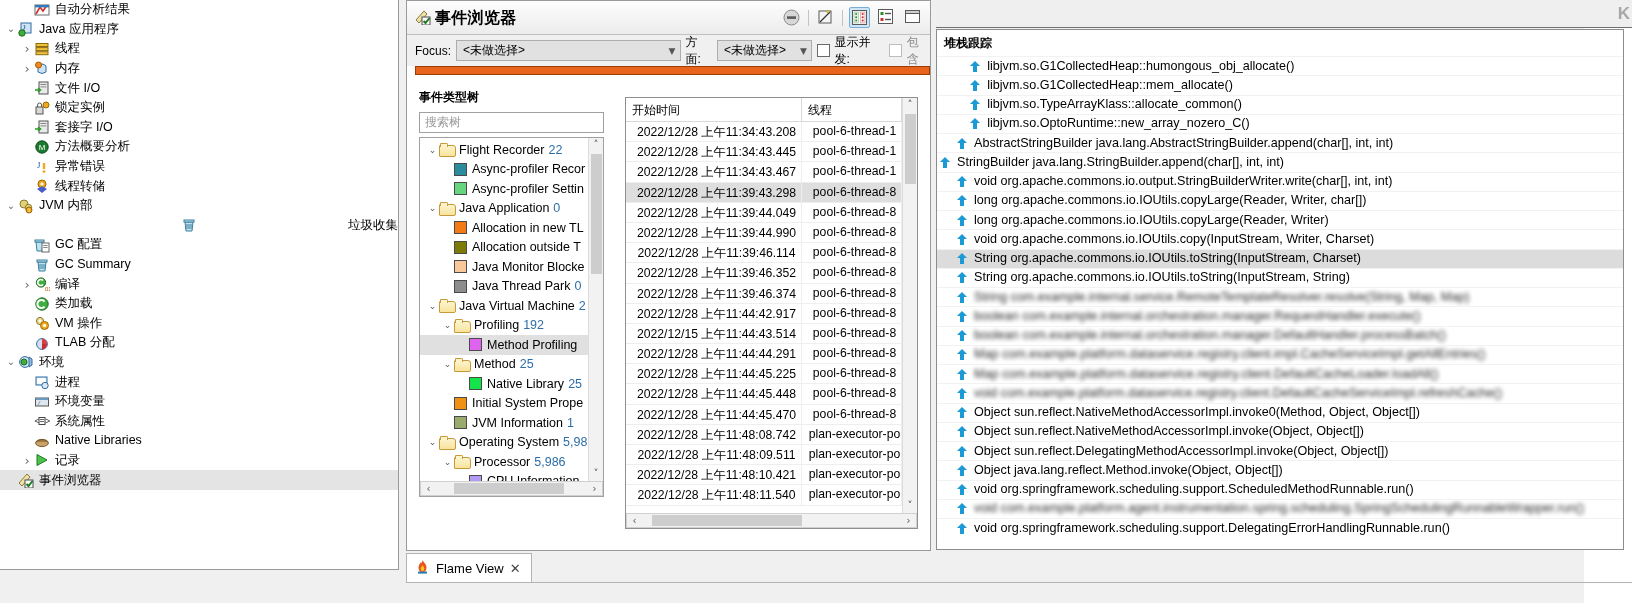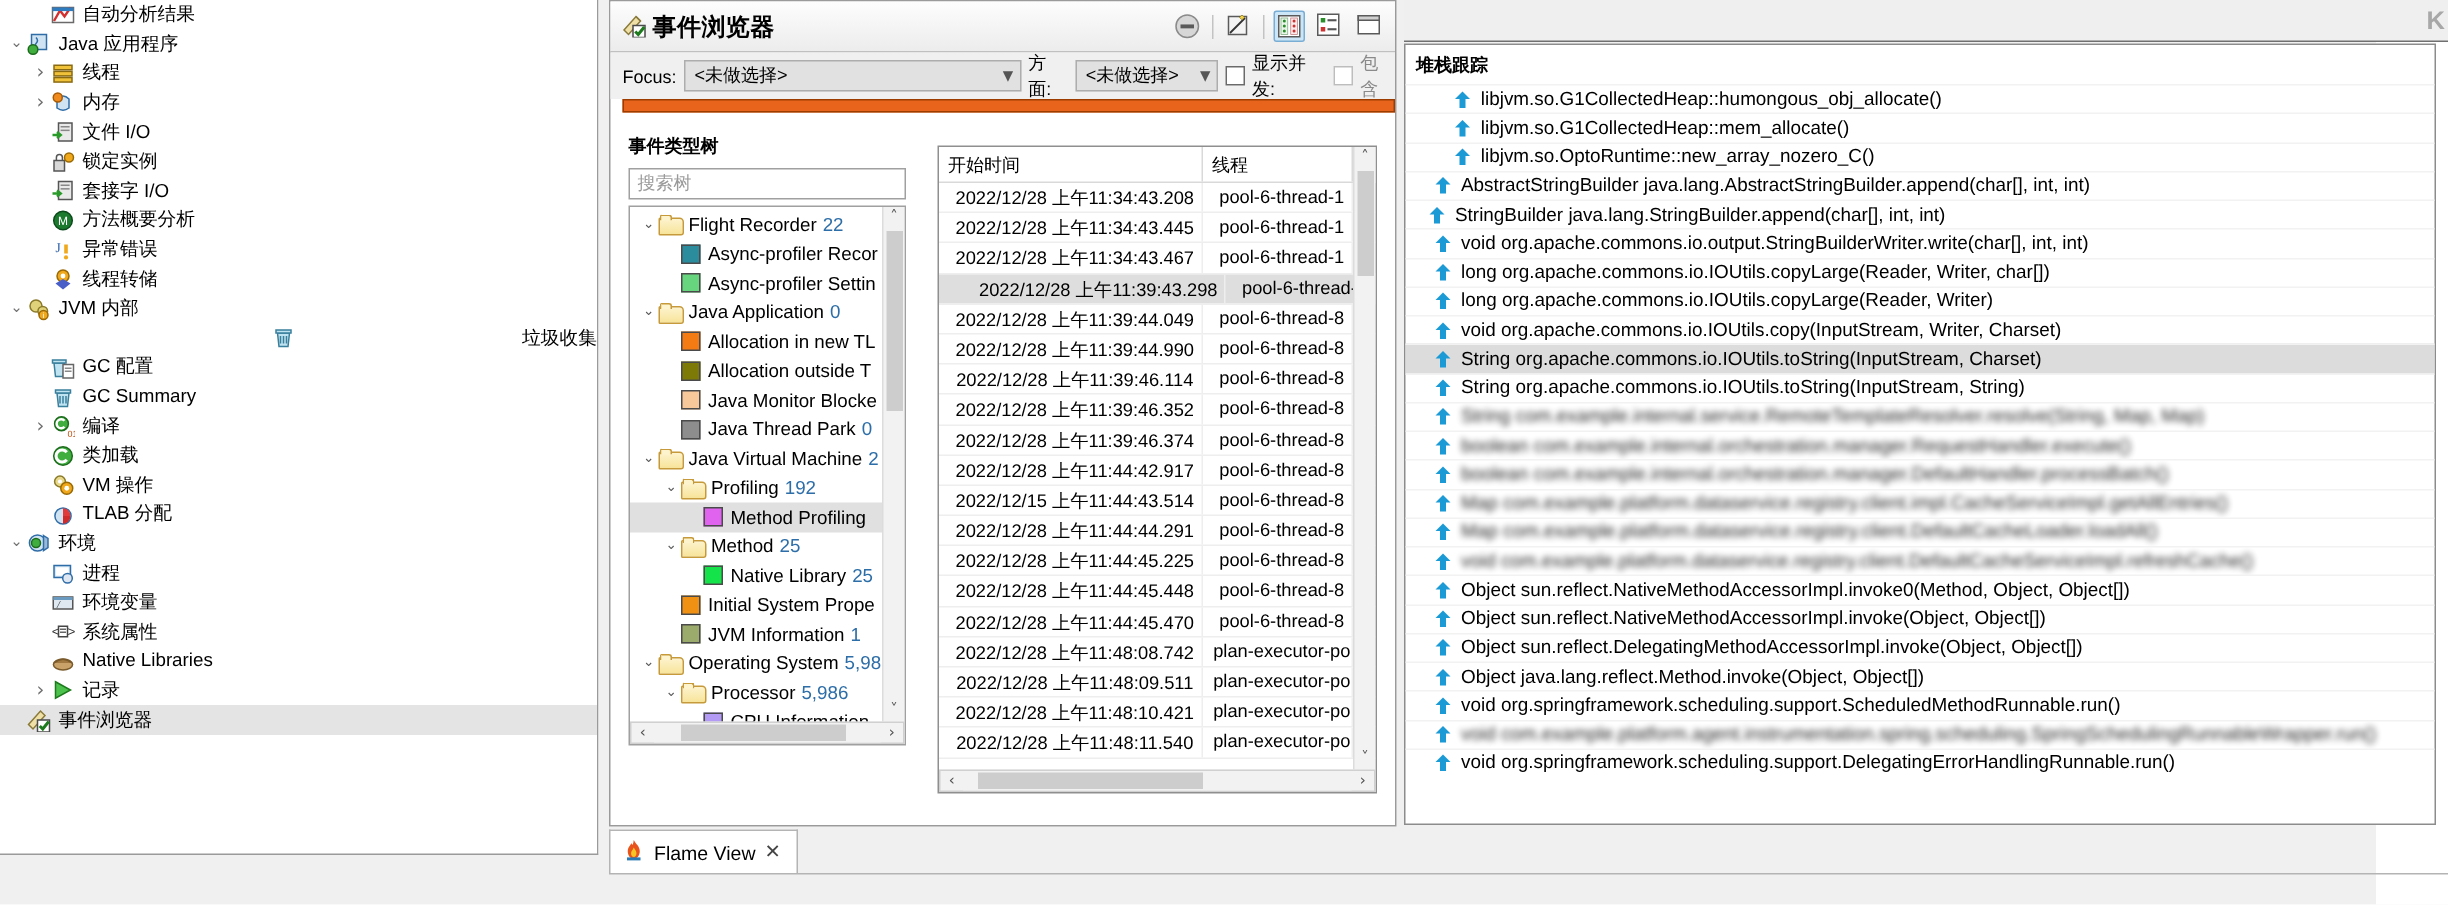--- a/index.html
+++ b/index.html
@@ -647,21 +647,21 @@
           </div>
           <div class="tr">
             <span class="td" style="width: 176px;">2022/12/28 上午11:34:43.445</span>
             <span class="td" style="width: 100px;">pool-6-thread-1</span>
           </div>
           <div class="tr">
             <span class="td" style="width: 176px;">2022/12/28 上午11:34:43.467</span>
             <span class="td" style="width: 100px;">pool-6-thread-1</span>
           </div>
           <div class="tr selected">
-            <span class="td" style="width: 176px; margin-left: 16px;">2022/12/28 上午11:39:43.298</span>
+            <span class="td" style="width: 176px;">2022/12/28 上午11:39:43.298</span>
             <span class="td" style="width: 100px;">pool-6-thread-8</span>
           </div>
           <div class="tr">
             <span class="td" style="width: 176px;">2022/12/28 上午11:39:44.049</span>
             <span class="td" style="width: 100px;">pool-6-thread-8</span>
           </div>
           <div class="tr">
             <span class="td" style="width: 176px;">2022/12/28 上午11:39:44.990</span>
             <span class="td" style="width: 100px;">pool-6-thread-8</span>
           </div>
@@ -739,27 +739,31 @@
         <div class="st-row" style="padding-left: 33.2px;">
           <span class="st-arrow"></span>
           <span class="st-text">libjvm.so.G1CollectedHeap::humongous_obj_allocate()</span>
         </div>
         <div class="st-row" style="padding-left: 33.2px;">
           <span class="st-arrow"></span>
           <span class="st-text">libjvm.so.G1CollectedHeap::mem_allocate()</span>
         </div>
         <div class="st-row" style="padding-left: 33.2px;">
           <span class="st-arrow"></span>
+          <span class="st-text">libjvm.so.TypeArrayKlass::allocate_common()</span>
+        </div>
+        <div class="st-row" style="padding-left: 33.2px;">
+          <span class="st-arrow"></span>
           <span class="st-text">libjvm.so.OptoRuntime::new_array_nozero_C()</span>
         </div>
         <div class="st-row" style="padding-left: 20px;">
           <span class="st-arrow"></span>
           <span class="st-text">AbstractStringBuilder java.lang.AbstractStringBuilder.append(char[], int, int)</span>
         </div>
-        <div class="st-row" style="padding-left: 16px; align-items: center;">
+        <div class="st-row" style="padding-left: 3px; align-items: center;">
           <span class="st-arrow"></span>
           <span class="st-text">StringBuilder java.lang.StringBuilder.append(char[], int, int)</span>
         </div>
         <div class="st-row" style="padding-left: 20px;">
           <span class="st-arrow"></span>
           <span class="st-text">void org.apache.commons.io.output.StringBuilderWriter.write(char[], int, int)</span>
         </div>
         <div class="st-row" style="padding-left: 20px;">
           <span class="st-arrow"></span>
           <span class="st-text">long org.apache.commons.io.IOUtils.copyLarge(Reader, Writer, char[])</span>

